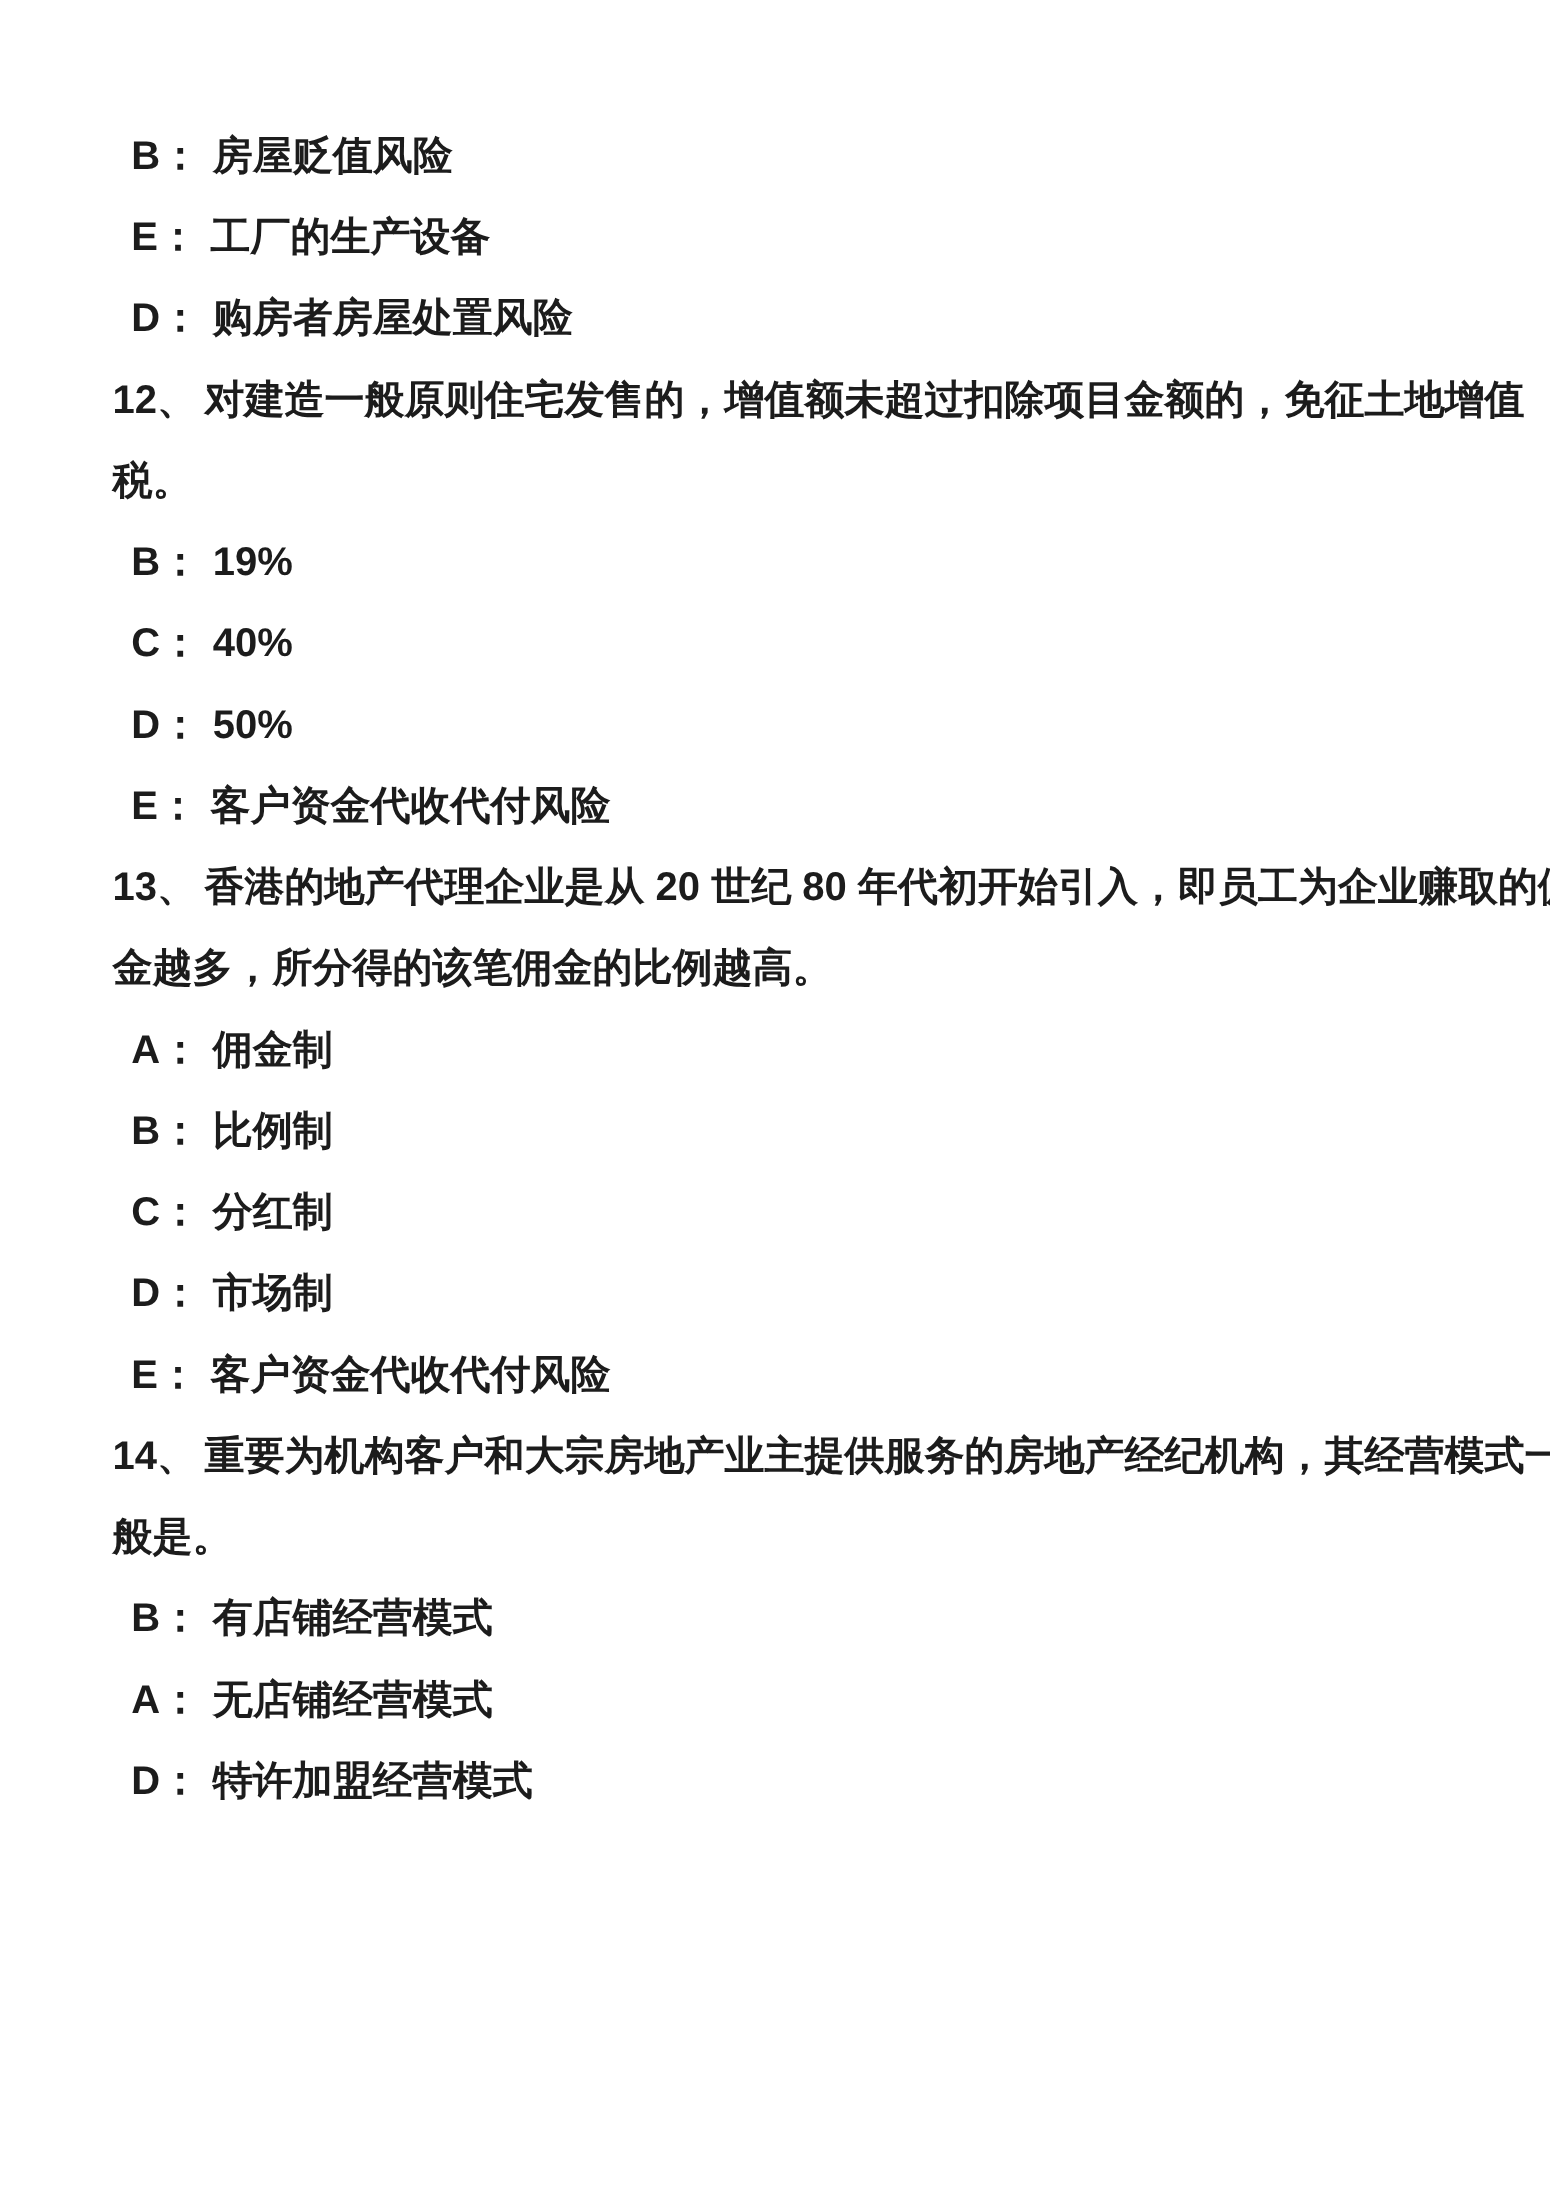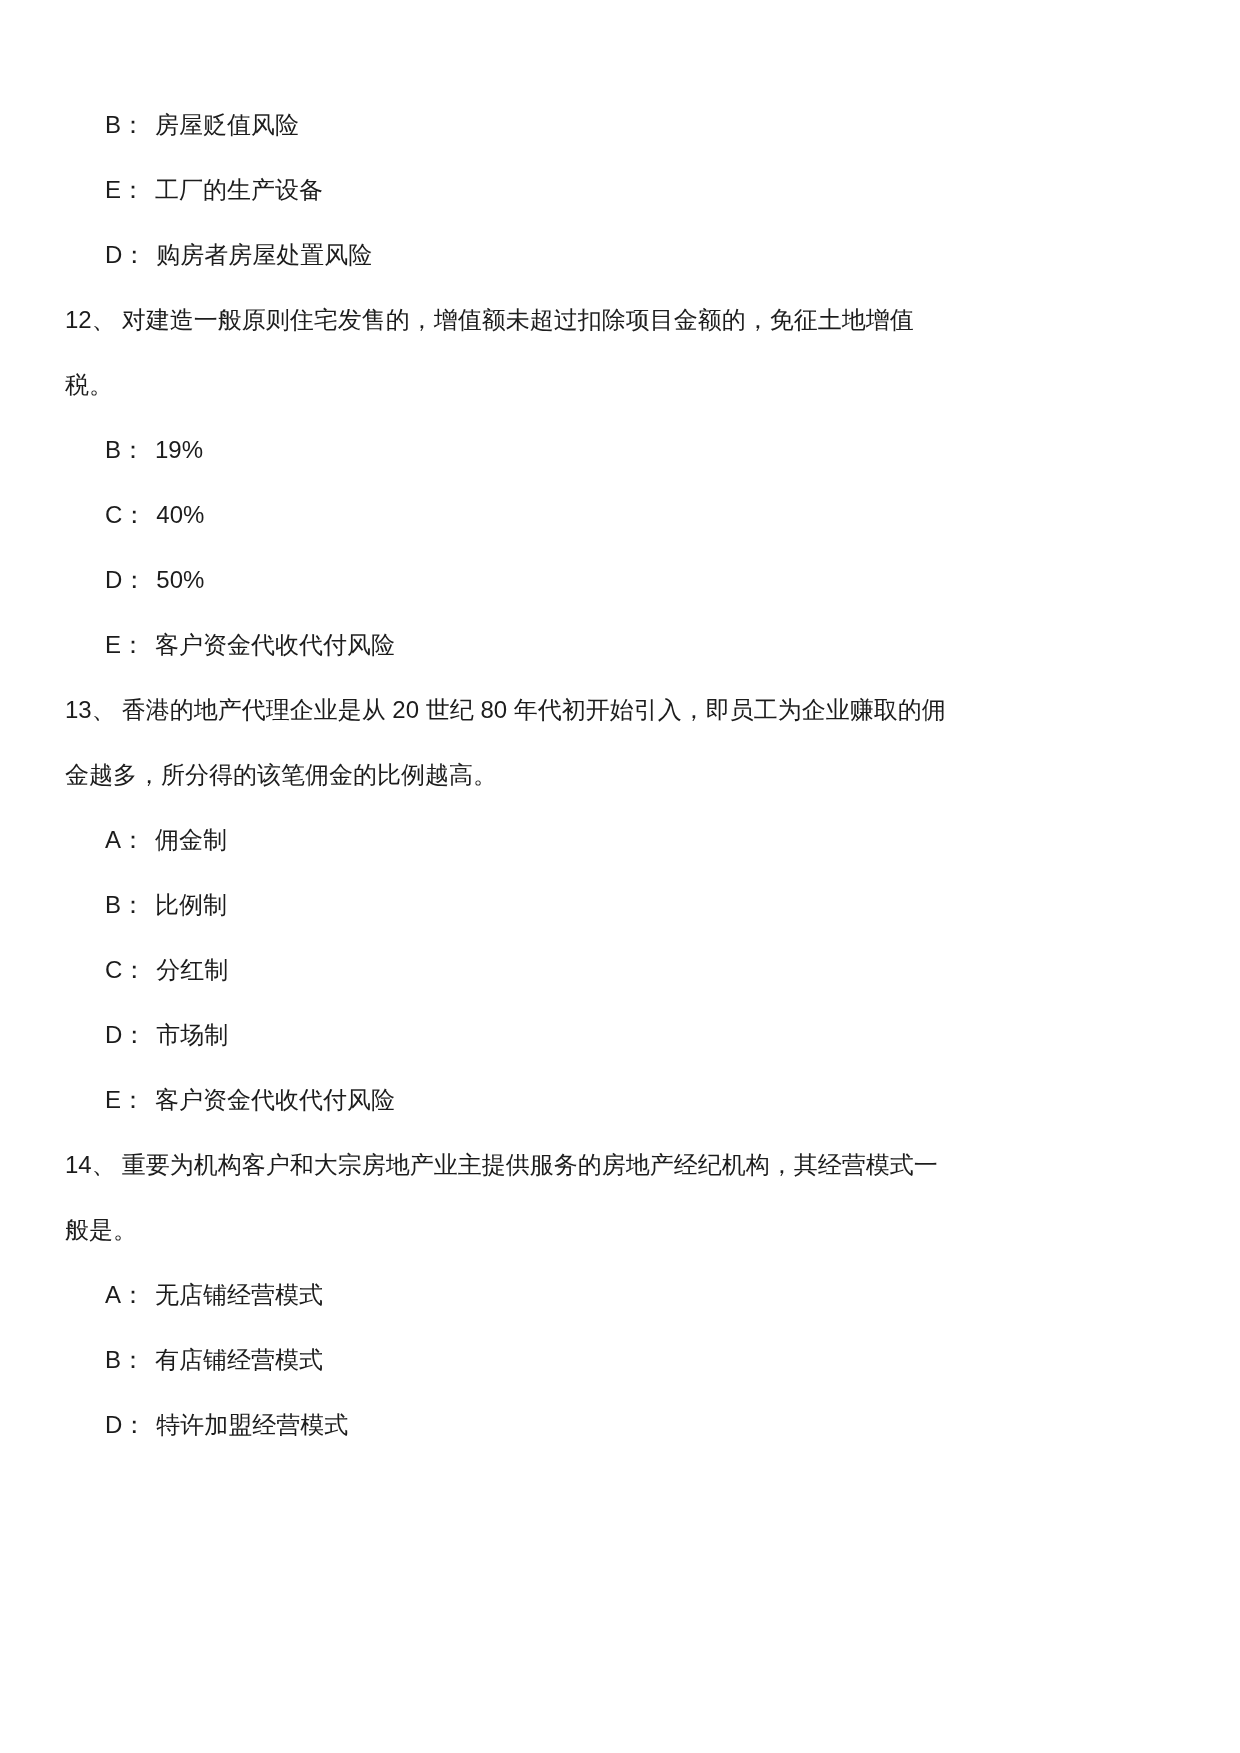--- a/index.html
+++ b/index.html
@@ -13,26 +13,26 @@
     color: #1c1c1c;
     font-family: "Liberation Sans", "DejaVu Sans", sans-serif;
     overflow: hidden;
   }
   .doc {
     padding-top: 92px;
   }
   .line {
     height: 65px;
     line-height: 65px;
-    font-size: 24px;
+    font-size: 32px;
     white-space: nowrap;
-    font-weight: 400;
+    font-weight: 700;
   }
   .q-line, .cont-line {
-    padding-left: 65px;
+    padding-left: 90px;
   }
   .opt-line {
     padding-left: 105px;
   }
   .q-number {
     margin-right: 6px;
   }
   .opt-label {
     margin-right: 10px;
   }
@@ -98,23 +98,23 @@
   </div>
 
   <div>
     <div class="line q-line">
       <span class="q-number">14、</span><span>重要为机构客户和大宗房地产业主提供服务的房地产经纪机构，其经营模式一</span>
     </div>
     <div class="line cont-line">
       <span>般是。</span>
     </div>
     <div class="line opt-line">
-      <span class="opt-label">A：</span><span class="opt-text">无店铺经营模式</span>
+      <span class="opt-label">B：</span><span class="opt-text">有店铺经营模式</span>
     </div>
     <div class="line opt-line">
-      <span class="opt-label">B：</span><span class="opt-text">有店铺经营模式</span>
+      <span class="opt-label">A：</span><span class="opt-text">无店铺经营模式</span>
     </div>
     <div class="line opt-line">
       <span class="opt-label">D：</span><span class="opt-text">特许加盟经营模式</span>
     </div>
   </div>
 
 </div>
 
 </body></html>

